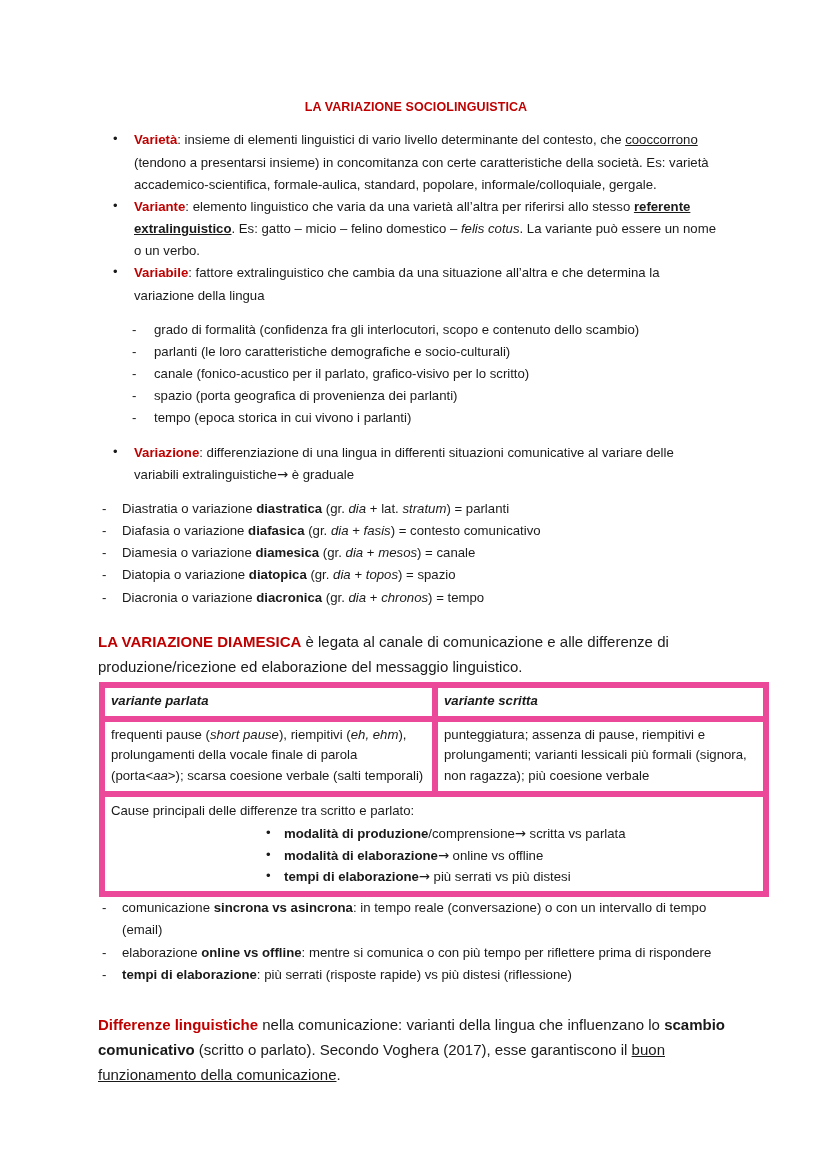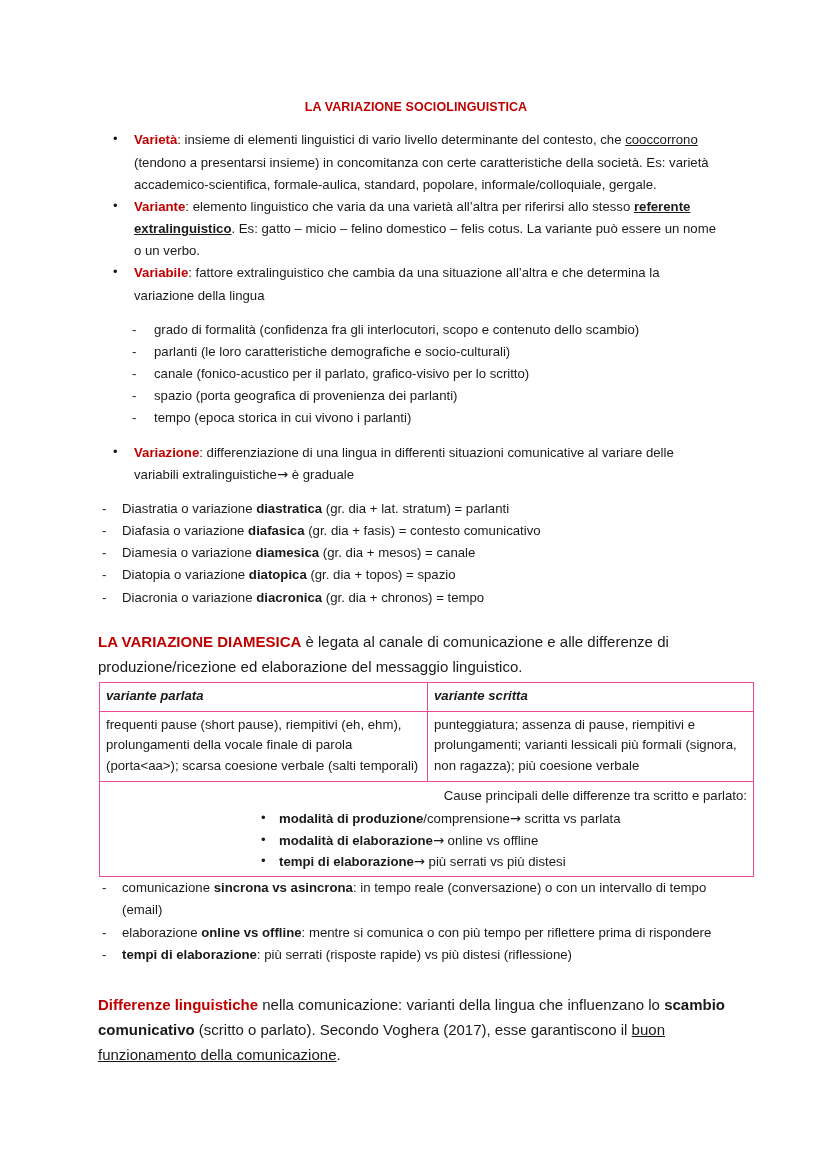--- a/index.html
+++ b/index.html
@@ -101,51 +101,51 @@
   }
   ul.dashes-sub > li::before {
     content: "-";
     position: absolute;
     left: 3px;
     top: 0;
   }
 
   .red { color: #c00000; font-weight: bold; }
   strong, .b { font-weight: bold; }
-  em, .i { }
+  em, .i { font-style: italic; }
   .u { text-decoration: underline; }
   .bu { font-weight: bold; text-decoration: underline; }
   .spacer-md { height: 20px; }
   .spacer-lg { height: 26px; }
 
   
   table.vtable {
     border-collapse: collapse;
     width: 630px;
     margin: 3px 0 0 1px;
     table-layout: fixed;
   }
   table.vtable td {
-    border: 1px solid #ec4899;
+    border: 6px solid #ec4899;
     vertical-align: top;
     padding: 3px 6px 4px 6px;
     font-size: 13.2px;
     line-height: 1.56;
   }
   td.col-a { width: 315px; }
   td.col-b { width: 313px; }
   td.hdr {
     font-weight: bold;
     font-style: italic;
   }
   td.merged {
     height: 72px;
   }
   .cause-title {
-    text-align: right;
+    text-align: left;
     margin: 1px 0 2px 0;
   }
   ul.cause-list {
     list-style: none;
     margin: 0;
     padding: 0 0 0 155px;
   }
   ul.cause-list > li {
     position: relative;
     padding-left: 18px;

